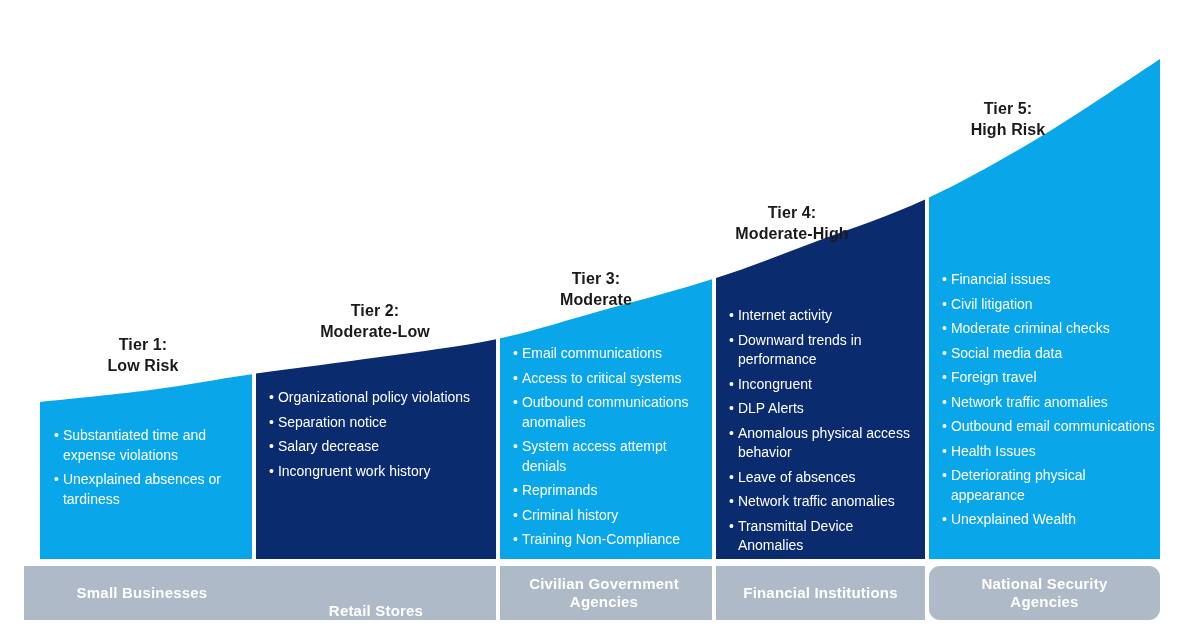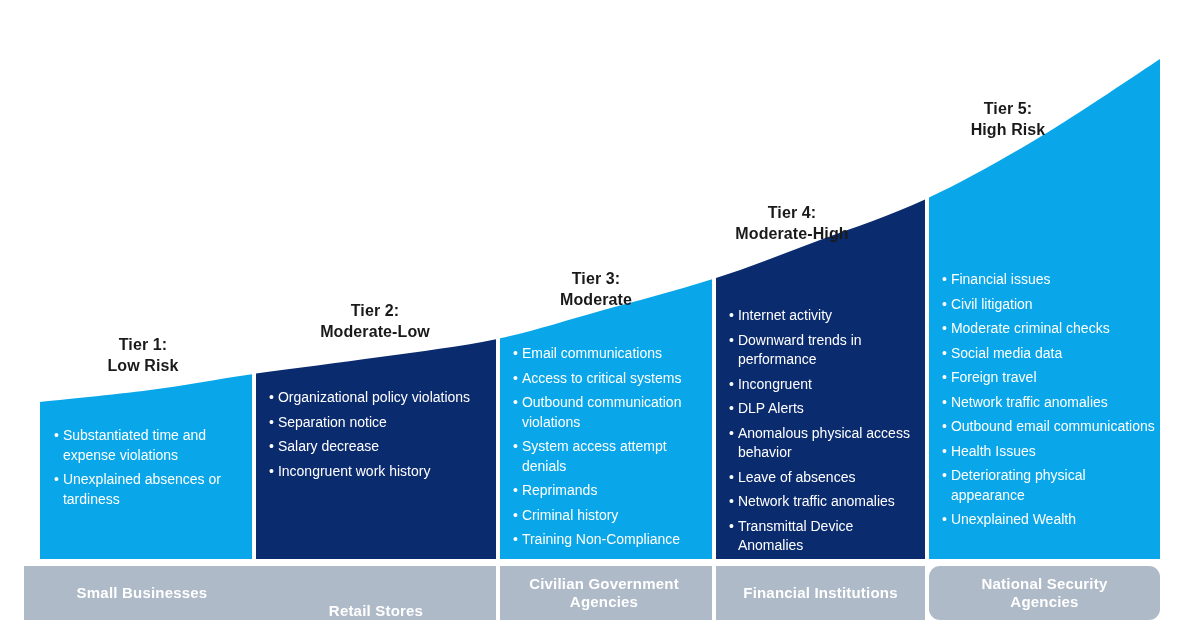--- a/index.html
+++ b/index.html
@@ -153,21 +153,21 @@
       <div class="bullet-item">
         <span class="dot">•</span>
         <span>Email communications</span>
       </div>
       <div class="bullet-item">
         <span class="dot">•</span>
         <span>Access to critical systems</span>
       </div>
       <div class="bullet-item">
         <span class="dot">•</span>
-        <span>Outbound communication violations</span>
+        <span>Outbound communications anomalies</span>
       </div>
       <div class="bullet-item">
         <span class="dot">•</span>
         <span>System access attempt denials</span>
       </div>
       <div class="bullet-item">
         <span class="dot">•</span>
         <span>Reprimands</span>
       </div>
       <div class="bullet-item">

